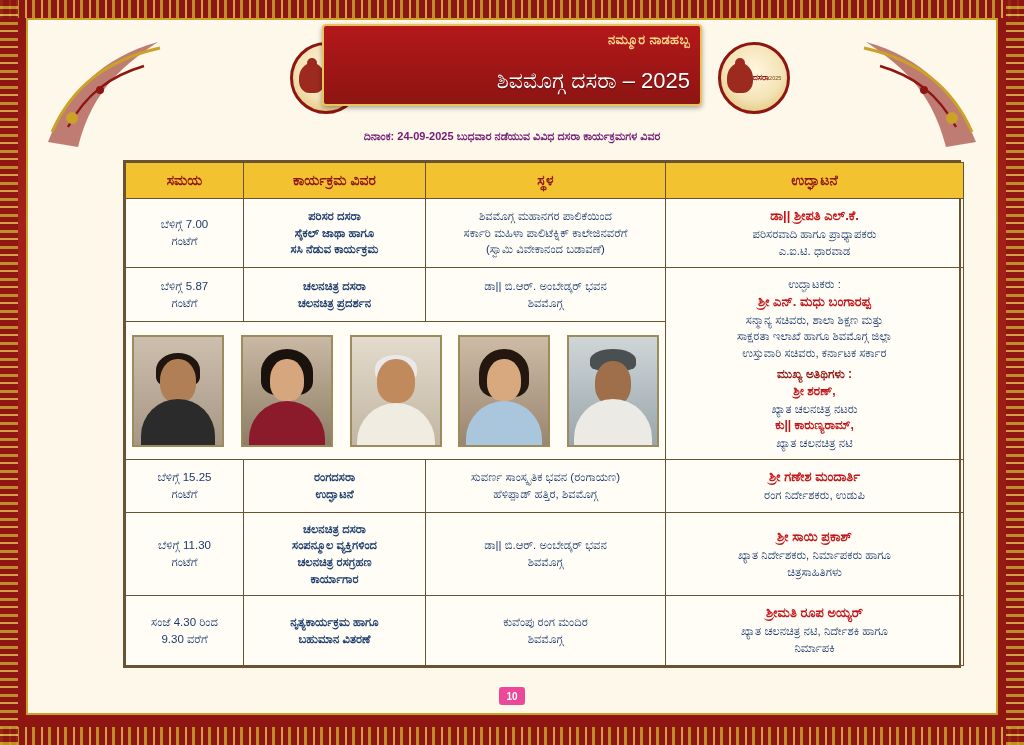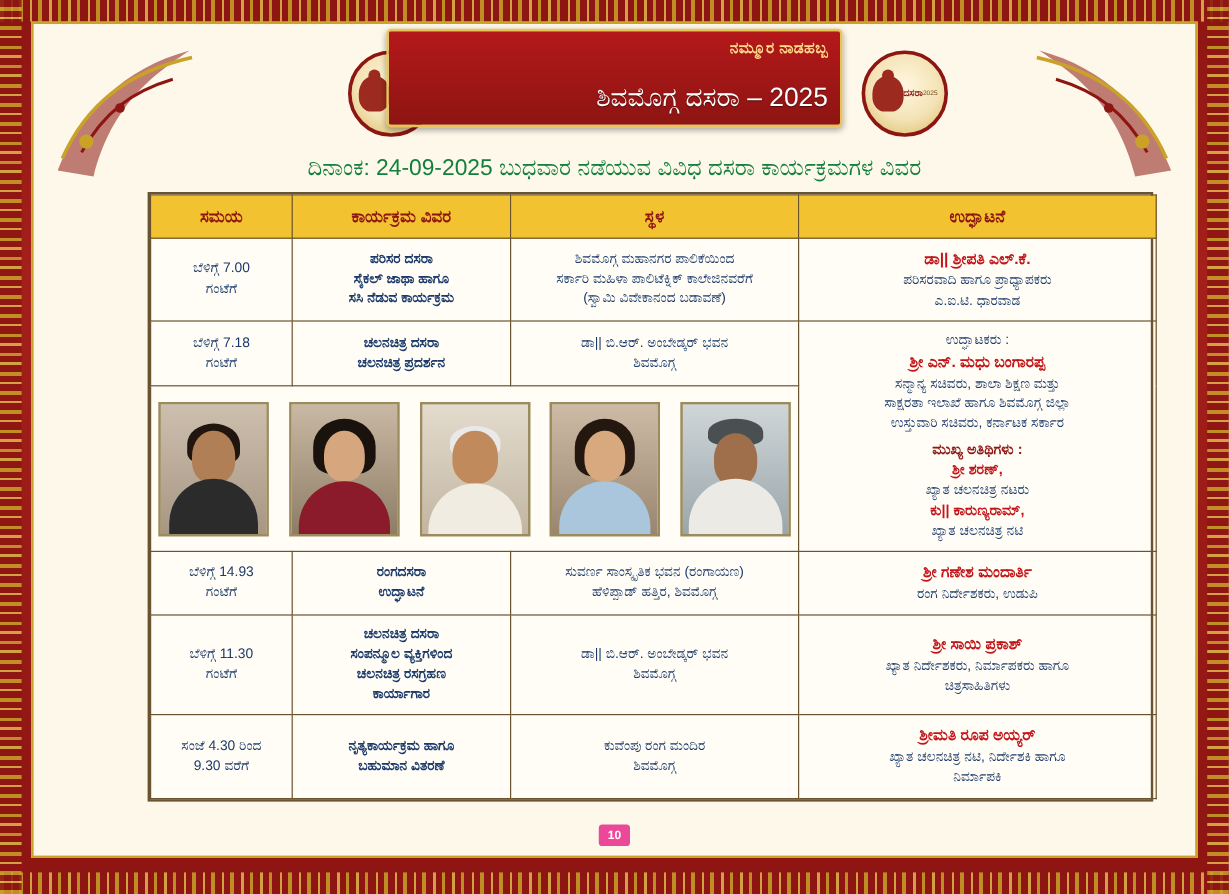--- a/index.html
+++ b/index.html
@@ -141,23 +141,23 @@
     font-size: 5.5px;
     color: #6d4a12;
   }
 
   
   .date-line {
     position: absolute;
     left: 0; right: 0;
     top: 110px;
     text-align: center;
-    font-size: 19px;
-    font-weight: normal;
-    color: #15803d;
+    font-size: 11px;
+    font-weight: bold;
+    color: #701a75;
   }
 
   
   .schedule-wrap {
     position: absolute;
     left: 95px;
     top: 140px;
     width: 838px;
     border: 2px solid #6a5330;
     background: #fffdf5;
@@ -365,21 +365,21 @@
             </td>
             <td class="inaug">
               <span class="red-bold">ಡಾ|| ಶ್ರೀಪತಿ ಎಲ್.ಕೆ.</span>
               <span class="normal-line">ಪರಿಸರವಾದಿ ಹಾಗೂ ಪ್ರಾಧ್ಯಾಪಕರು</span>
               <span class="normal-line">ಎ.ಐ.ಟಿ. ಧಾರವಾಡ</span>
             </td>
           </tr>
 
           <tr>
             <td class="time">
-              <span class="normal-line">ಬೆಳಿಗ್ಗೆ 7.18</span>
+              <span class="normal-line">ಬೆಳಿಗ್ಗೆ 5.87</span>
               <span class="normal-line">ಗಂಟೆಗೆ</span>
             </td>
             <td class="prog">
               <span class="normal-line">ಚಲನಚಿತ್ರ ದಸರಾ</span>
               <span class="normal-line">ಚಲನಚಿತ್ರ ಪ್ರದರ್ಶನ</span>
             </td>
             <td class="venue">
               <span class="normal-line">ಡಾ|| ಬಿ.ಆರ್. ಅಂಬೇಡ್ಕರ್ ಭವನ</span>
               <span class="normal-line">ಶಿವಮೊಗ್ಗ</span>
             </td>
@@ -429,21 +429,21 @@
                     <div class="hair"></div>
                     <div class="head"></div>
                     <div class="body"></div>
                 </div>
               </div>
             </td>
           </tr>
 
           <tr>
             <td class="time">
-              <span class="normal-line">ಬೆಳಿಗ್ಗೆ 14.93</span>
+              <span class="normal-line">ಬೆಳಿಗ್ಗೆ 15.25</span>
               <span class="normal-line">ಗಂಟೆಗೆ</span>
             </td>
             <td class="prog">
               <span class="normal-line">ರಂಗದಸರಾ</span>
               <span class="normal-line">ಉದ್ಘಾಟನೆ</span>
             </td>
             <td class="venue">
               <span class="normal-line">ಸುವರ್ಣ ಸಾಂಸ್ಕೃತಿಕ ಭವನ (ರಂಗಾಯಣ)</span>
               <span class="normal-line">ಹೆಳಿಪ್ಪಾಡ್ ಹತ್ತಿರ, ಶಿವಮೊಗ್ಗ</span>
             </td>

